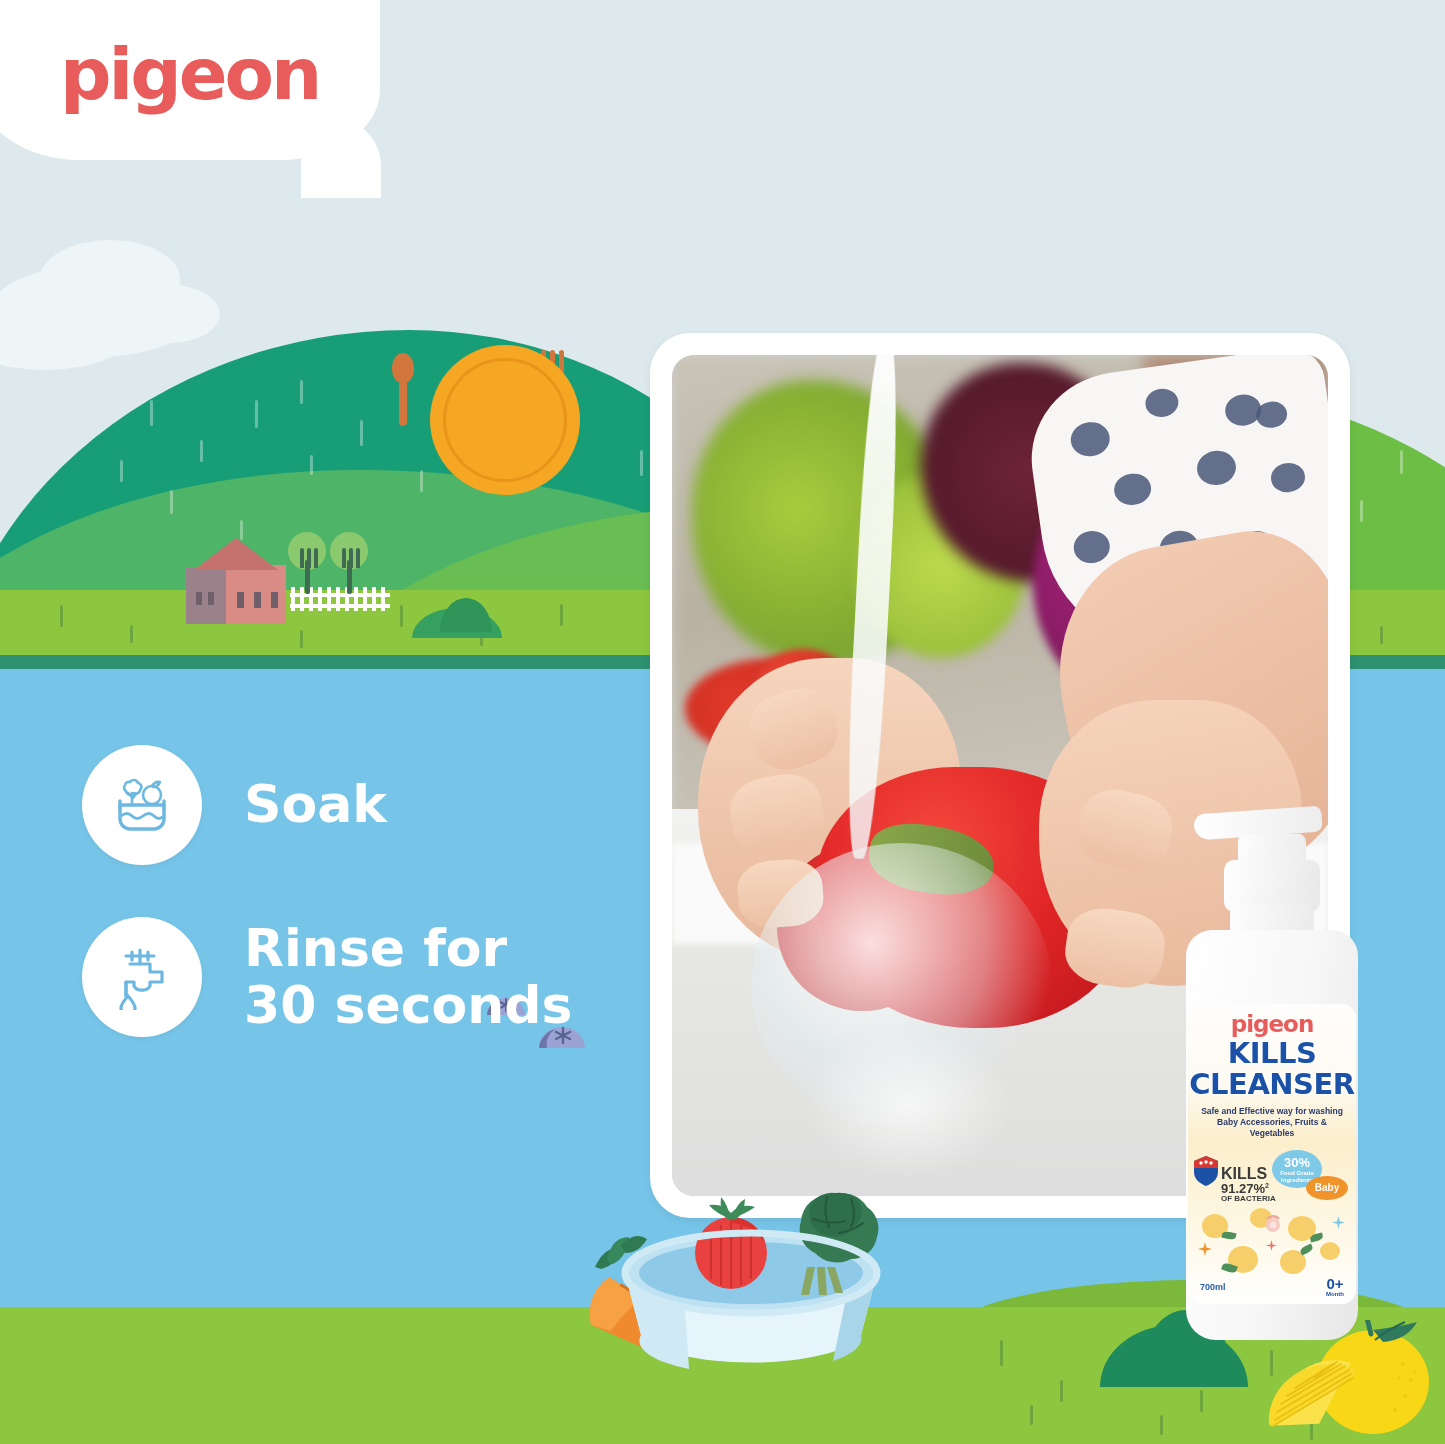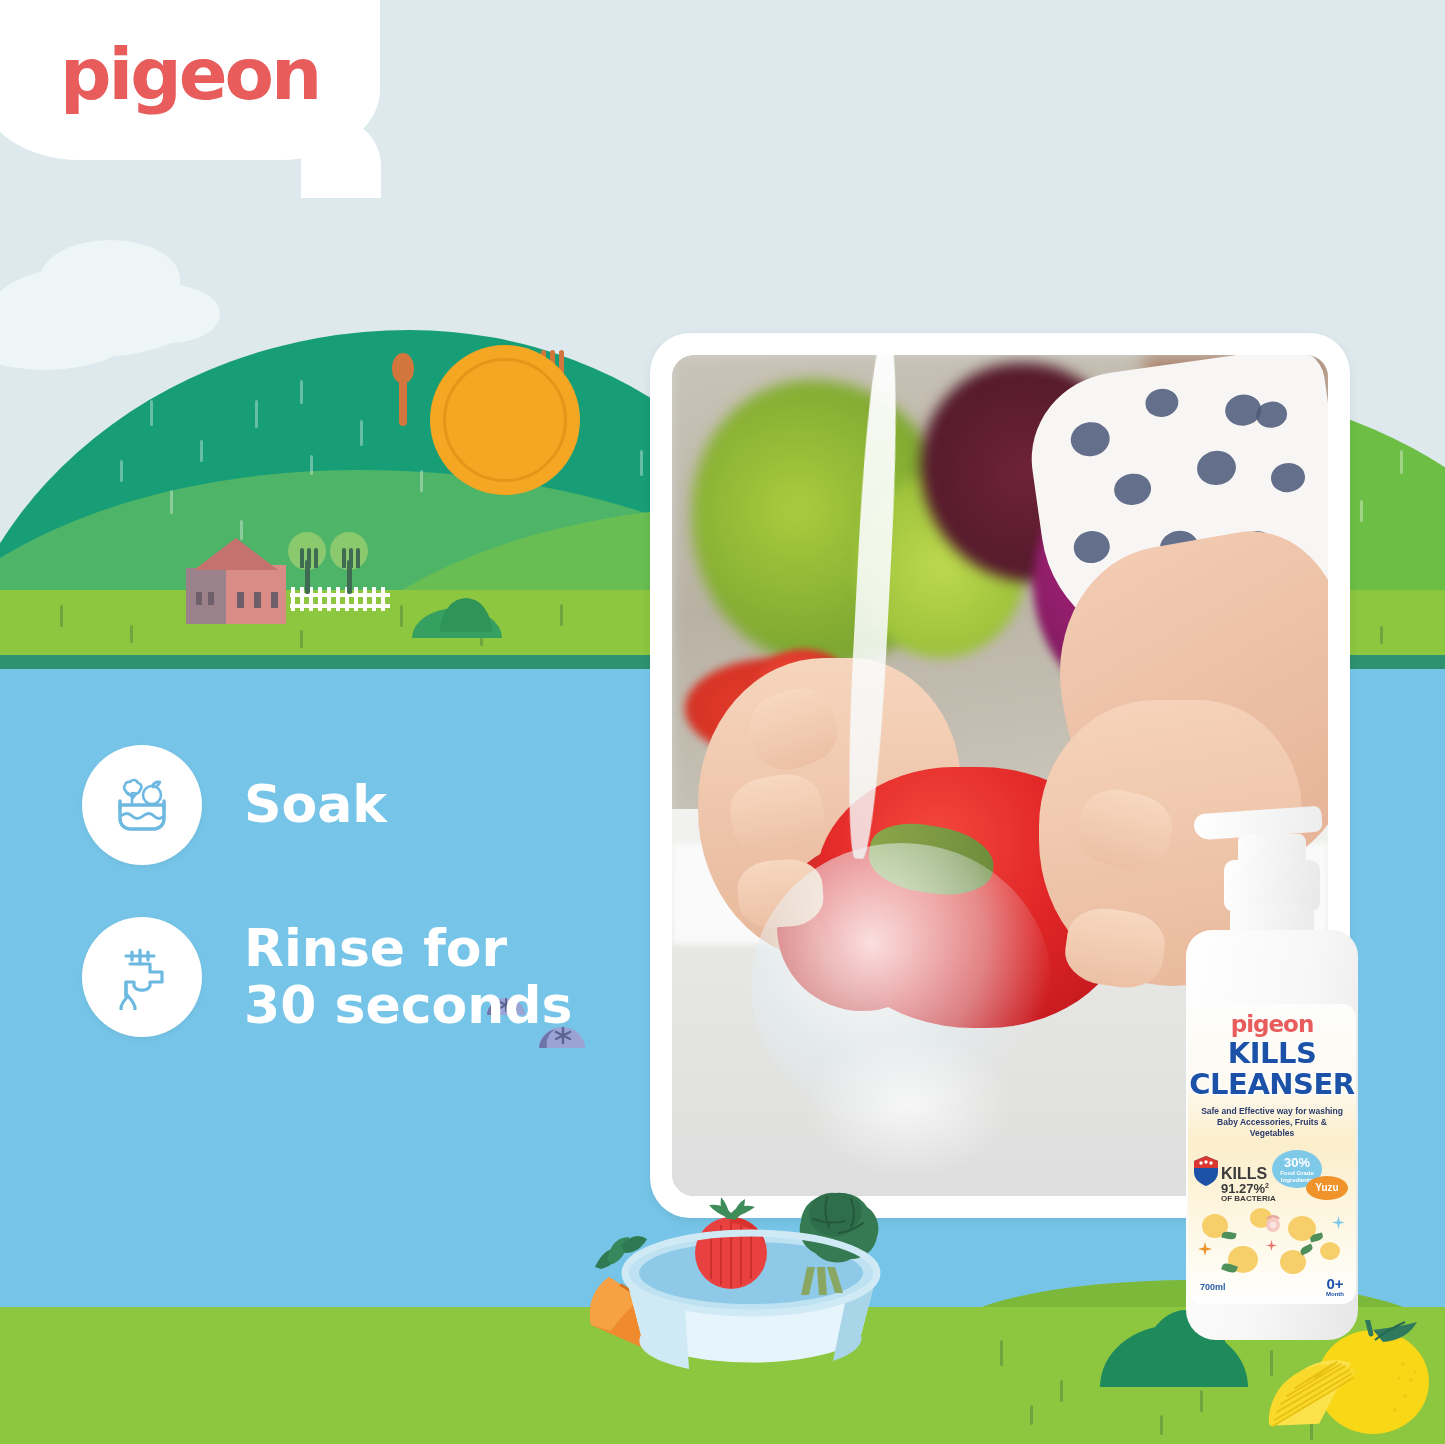--- a/index.html
+++ b/index.html
@@ -669,21 +669,21 @@
           <div class="k1">KILLS</div>
           <div class="k2">
             <span>91.27%</span><sup style="font-size:7px;">2</sup>
           </div>
           <div class="k3">OF BACTERIA</div>
         </div>
         <div class="b100">
           <div class="p1">30%</div>
           <div class="p2">Food Grade Ingredients</div>
         </div>
-        <div class="byuzu">Yuzu</div>
+        <div class="byuzu">Baby</div>
       </div>
 
       <div class="lbl-fruits">
         <div class="yz" style="left:14px;top:8px;width:26px;height:24px;"></div>
         <div class="yz-leaf" style="left:34px;top:26px;width:14px;height:7px;transform:rotate(12deg);"></div>
         <div class="yz" style="left:62px;top:2px;width:22px;height:20px;"></div>
         <div class="yz" style="left:100px;top:10px;width:28px;height:25px;"></div>
         <div class="yz-leaf" style="left:122px;top:28px;width:13px;height:7px;transform:rotate(-14deg);"></div>
         <div class="yz" style="left:40px;top:40px;width:30px;height:27px;"></div>
         <div class="yz-leaf" style="left:34px;top:58px;width:15px;height:8px;transform:rotate(20deg);"></div>

